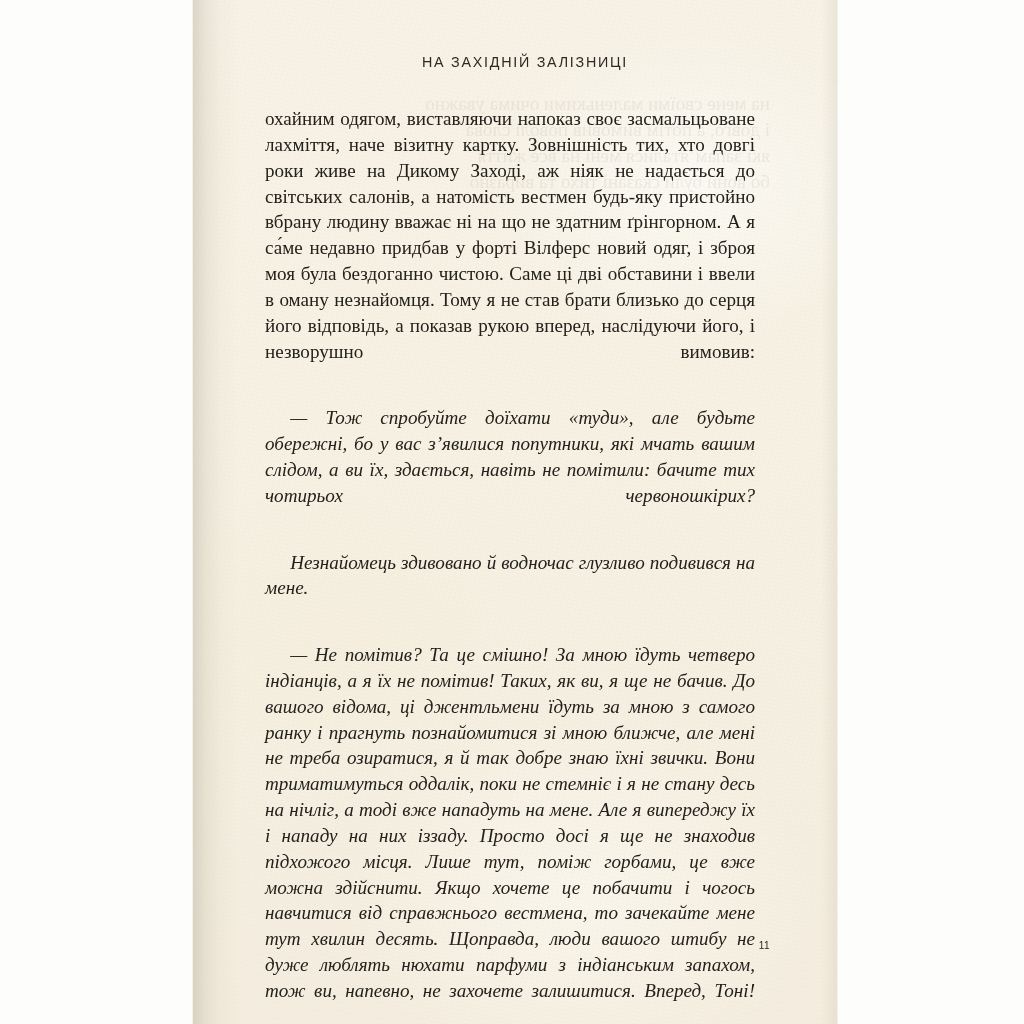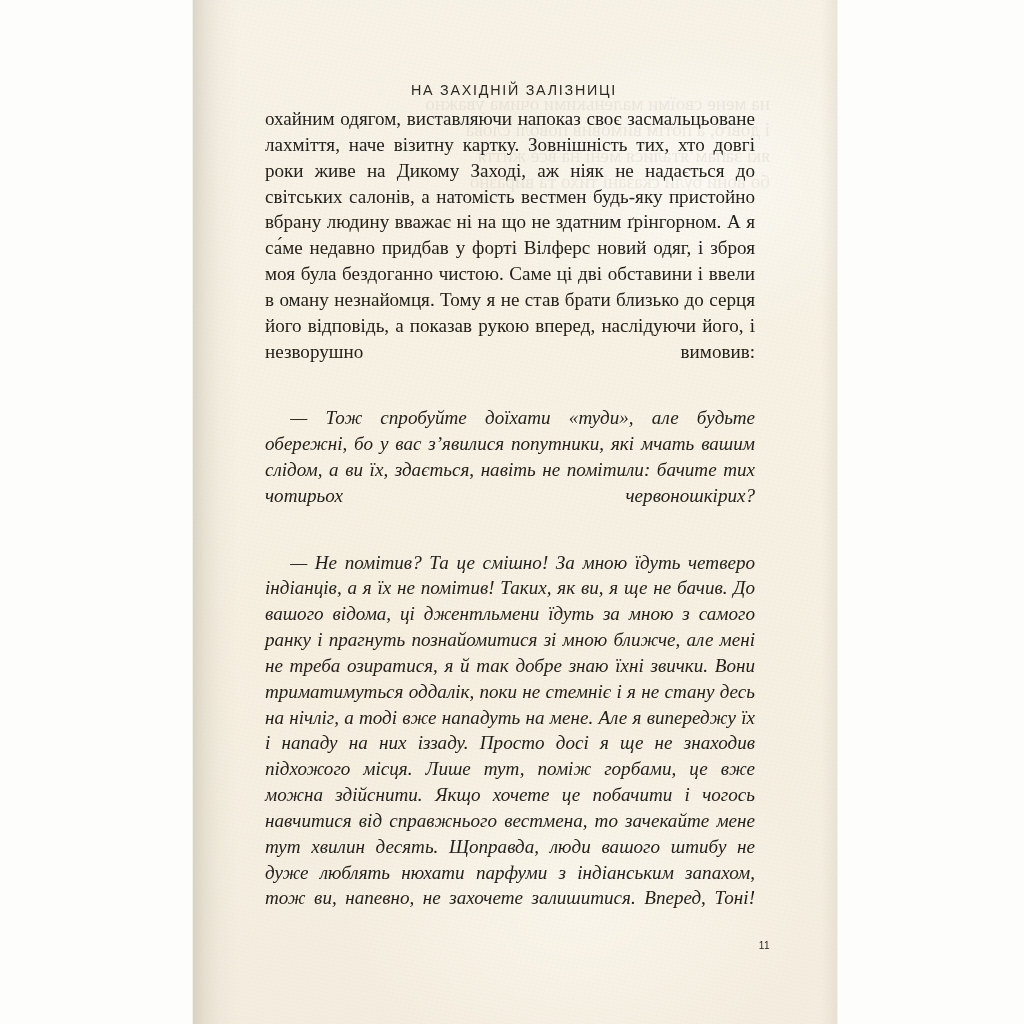--- a/index.html
+++ b/index.html
@@ -81,30 +81,29 @@
     position: absolute;
     left: 57px;     
     top: 0;
     width: 520px;   
     height: 100%;
   }
 
   #running-head {
     position: absolute;
     top: 54px;
-    left: 4px;
+    left: 15px;
     width: 100%;
     text-align: center;
     font-family: "Liberation Sans", "DejaVu Sans", sans-serif;
     font-size: 14.3px;
     font-weight: 500;
     letter-spacing: 1.75px;
     color: #2d2a24;
     white-space: nowrap;
-    margin-top: 28px;
   }
 
   #body-text {
     position: absolute;
     top: 91px;
     left: 0;
     width: 520px;
     font-size: 19.1px;
     line-height: 25.85px;
     color: #23211c;
@@ -178,20 +177,21 @@
 
     <div id="paper-grain"></div>
 
     <div id="text-column">
 
       <div id="running-head">НА ЗАХІДНІЙ ЗАЛІЗНИЦІ</div>
 
       <div id="body-text">
         <p class="paragraph">охайним одягом, виставляючи напоказ своє засмальцьоване лахміття, наче візитну картку. Зовнішність тих, хто довгі роки живе на Дикому Заході, аж ніяк не надається до світських салонів, а натомість вестмен будь-яку пристойно вбрану людину вважає ні на що не здатним ґрінгорном. А я са́ме недавно придбав у форті Вілферс новий одяг, і зброя моя була бездоганно чистою. Саме ці дві обставини і ввели в оману незнайомця. Тому я не став брати близько до серця його відповідь, а показав рукою вперед, наслідуючи його, і незворушно вимовив:</p>
         <p class="paragraph indented">— Тож спробуйте доїхати «туди», але будьте обережні, бо у вас з’явилися попутники, які мчать вашим слідом, а ви їх, здається, навіть не помітили: бачите тих чотирьох червоношкірих?</p>
+        <p class="paragraph indented">Незнайомець здивовано й водночас глузливо подивився на мене.</p>
         <p class="paragraph indented">— Не помітив? Та це смішно! За мною їдуть четверо індіанців, а я їх не помітив! Таких, як ви, я ще не бачив. До вашого відома, ці джентльмени їдуть за мною з самого ранку і прагнуть познайомитися зі мною ближче, але мені не треба озиратися, я й так добре знаю їхні звички. Вони триматимуться оддалік, поки не стемніє і я не стану десь на нічліг, а тоді вже нападуть на мене. Але я випереджу їх і нападу на них іззаду. Просто досі я ще не знаходив підхожого місця. Лише тут, поміж горбами, це вже можна здійснити. Якщо хочете це побачити і чогось навчитися від справжнього вестмена, то зачекайте мене тут хвилин десять. Щоправда, люди вашого штибу не дуже люблять нюхати парфуми з індіанським запахом, тож ви, напевно, не захочете залишитися. Вперед, Тоні!</p>
       </div>
 
       <div id="page-number">11</div>
 
     </div>
   </div>
 </div>
 
 </body></html>

